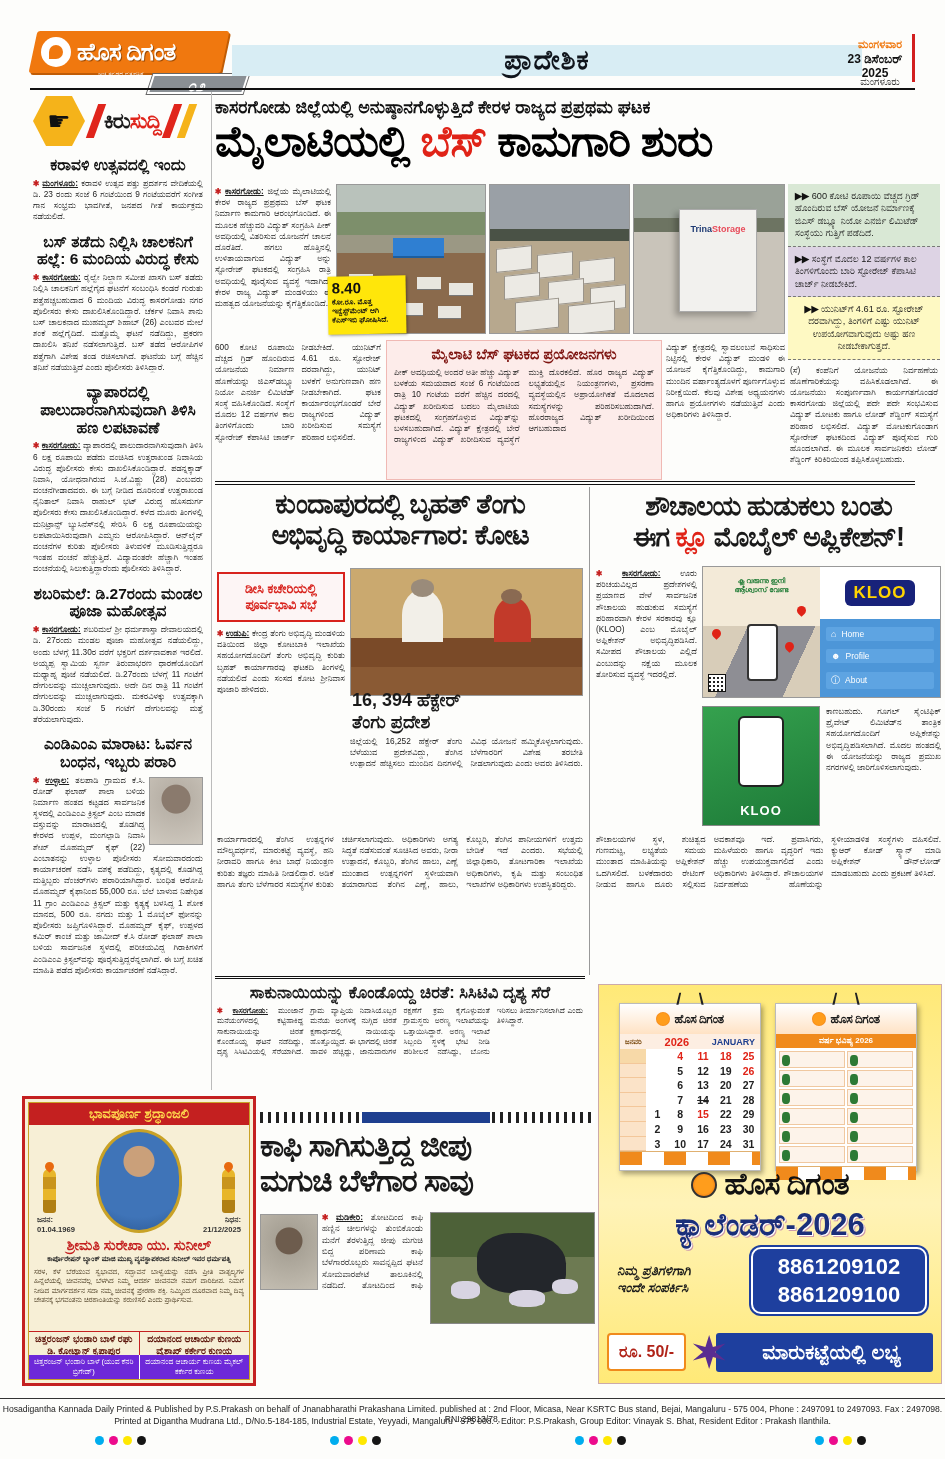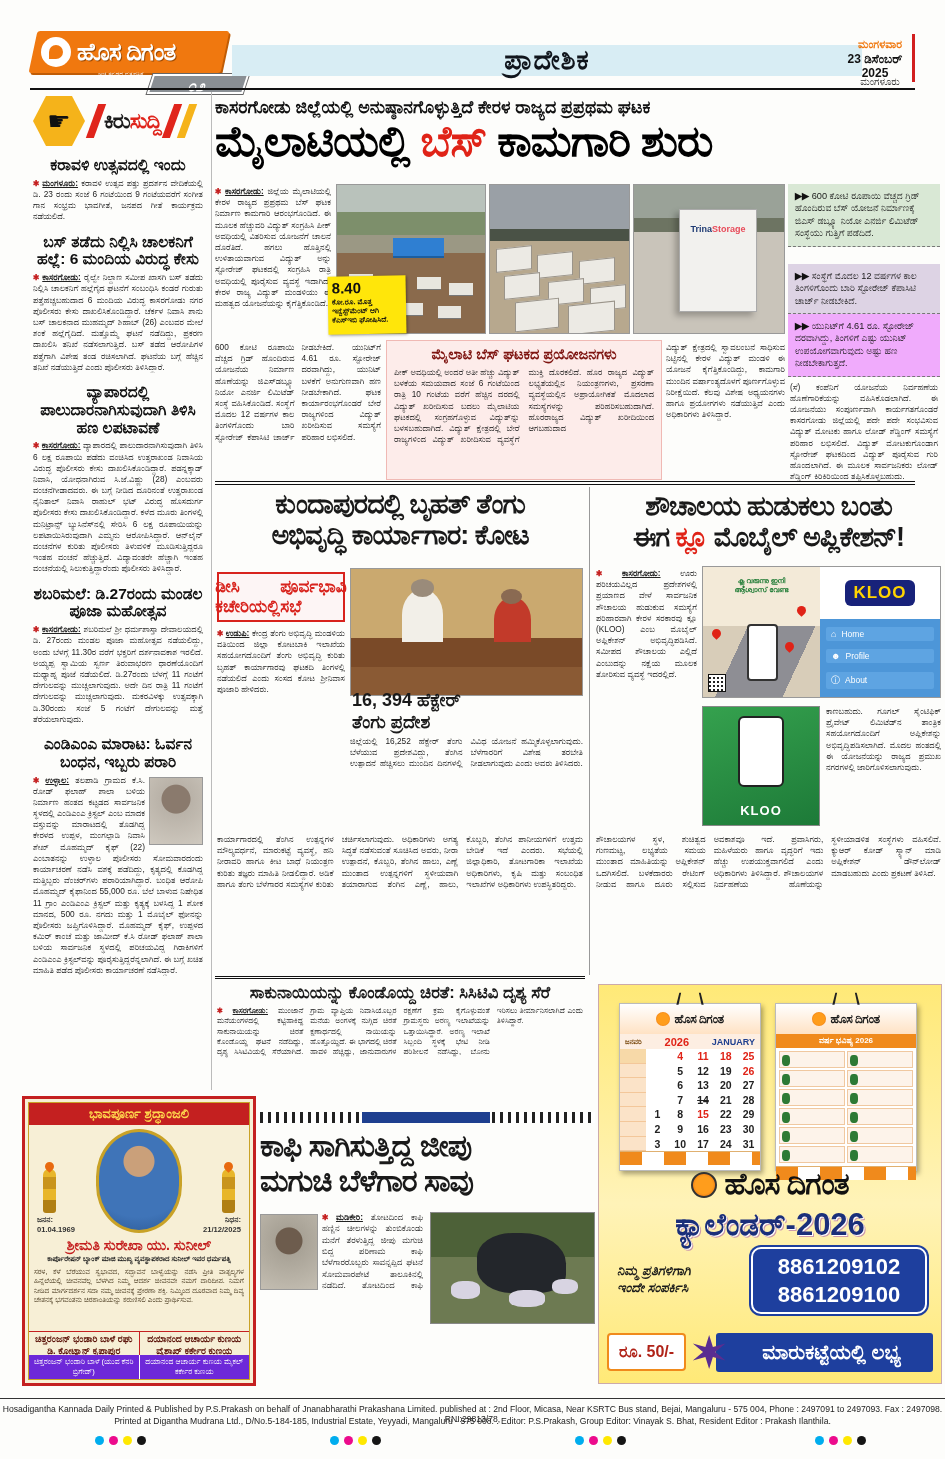--- a/index.html
+++ b/index.html
@@ -68,28 +68,28 @@
   .callout-rest { font-size:7.5px; line-height:1.2; }
   .main-col1 { left:215px; top:186px; width:116px; height:292px; }
   .main-col2 { left:215px; top:342px; width:166px; height:138px; column-count:2; column-gap:7px; }
   .main-col3 { left:666px; top:342px; width:119px; height:138px; }
   .benefits { left:386px; top:340px; width:276px; height:140px; background:#fdecea; border:1px solid #f0b9b4; padding:5px 7px; }
   .benefits-title { text-align:center; font-size:14.5px; font-weight:bold; color:#7e1410; margin-bottom:4px; }
   .benefits-cols { column-count:2; column-gap:9px; height:106px; overflow:hidden; }
   .sidebar { left:788px; top:184px; width:152px; }
   .sb-box { padding:6px 7px; font-size:9.2px; line-height:1.35; border-bottom:1px dashed #777; }
   .sb-box .arr { color:#111; font-weight:bold; }
-  .sb1 { background:#d9e8d5; } .sb2 { background:#ddd3e4;margin-top:17px; } .sb3 { background:#f0abfc; }
+  .sb1 { background:#d9e8d5; } .sb2 { background:#ddd3e4; } .sb3 { background:#fef9c3;text-align:center; }
   .sb-note { padding:5px 2px; font-size:8.3px; }
   .mid-rule { left:215px; top:481px; width:700px; height:4px; border-top:1.5px solid #111; border-bottom:1.5px solid #111; }
 
   
   .coco-head { left:215px; top:489px; width:370px; text-align:center; font-size:27px; font-weight:bold; line-height:1.15; letter-spacing:-1px; }
   .redbox { left:217px; top:572px; width:128px; height:50px; border:2px solid #d8231d; background:#fdf5f5;
-    display:flex; flex-direction:row; align-items:center; justify-content:center; color:#d8231d; font-weight:bold; font-size:17px; line-height:1.2; }
+    display:flex; flex-direction:column; align-items:center; justify-content:center; color:#d8231d; font-weight:bold; font-size:13px; line-height:1.2; }
   .meet-photo { left:350px; top:568px; width:233px; height:128px;
     background:linear-gradient(180deg,#caa96f 0 55%, #7a4a28 55% 78%, #8a5a34 78% 100%); }
   .mp-fig { position:absolute; border-radius:50% 50% 0 0; }
   .coco-col1 { left:217px; top:628px; width:128px; height:345px; }
   .coco-sub { left:352px; top:690px; width:200px; font-size:18px; font-weight:bold; line-height:1.2; }
   .coco-col2 { left:350px; top:736px; width:233px; height:92px; column-count:2; column-gap:8px; }
   .coco-col3 { left:217px; top:834px; width:366px; height:138px; column-count:3; column-gap:8px; }
   .vdivider { left:589px; top:487px; width:1px; height:488px; background:#999; }
 
   

